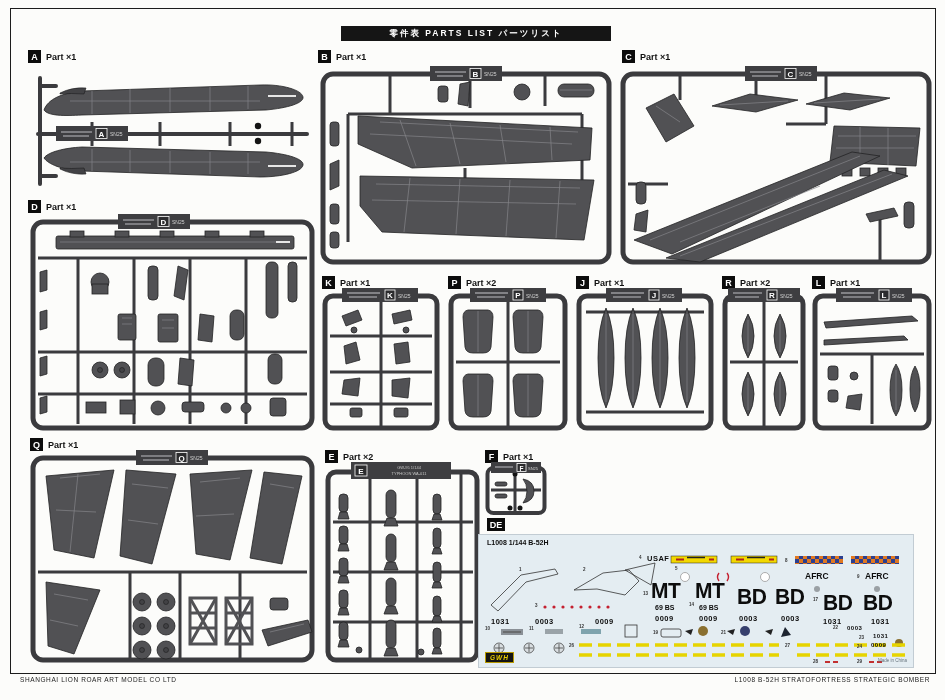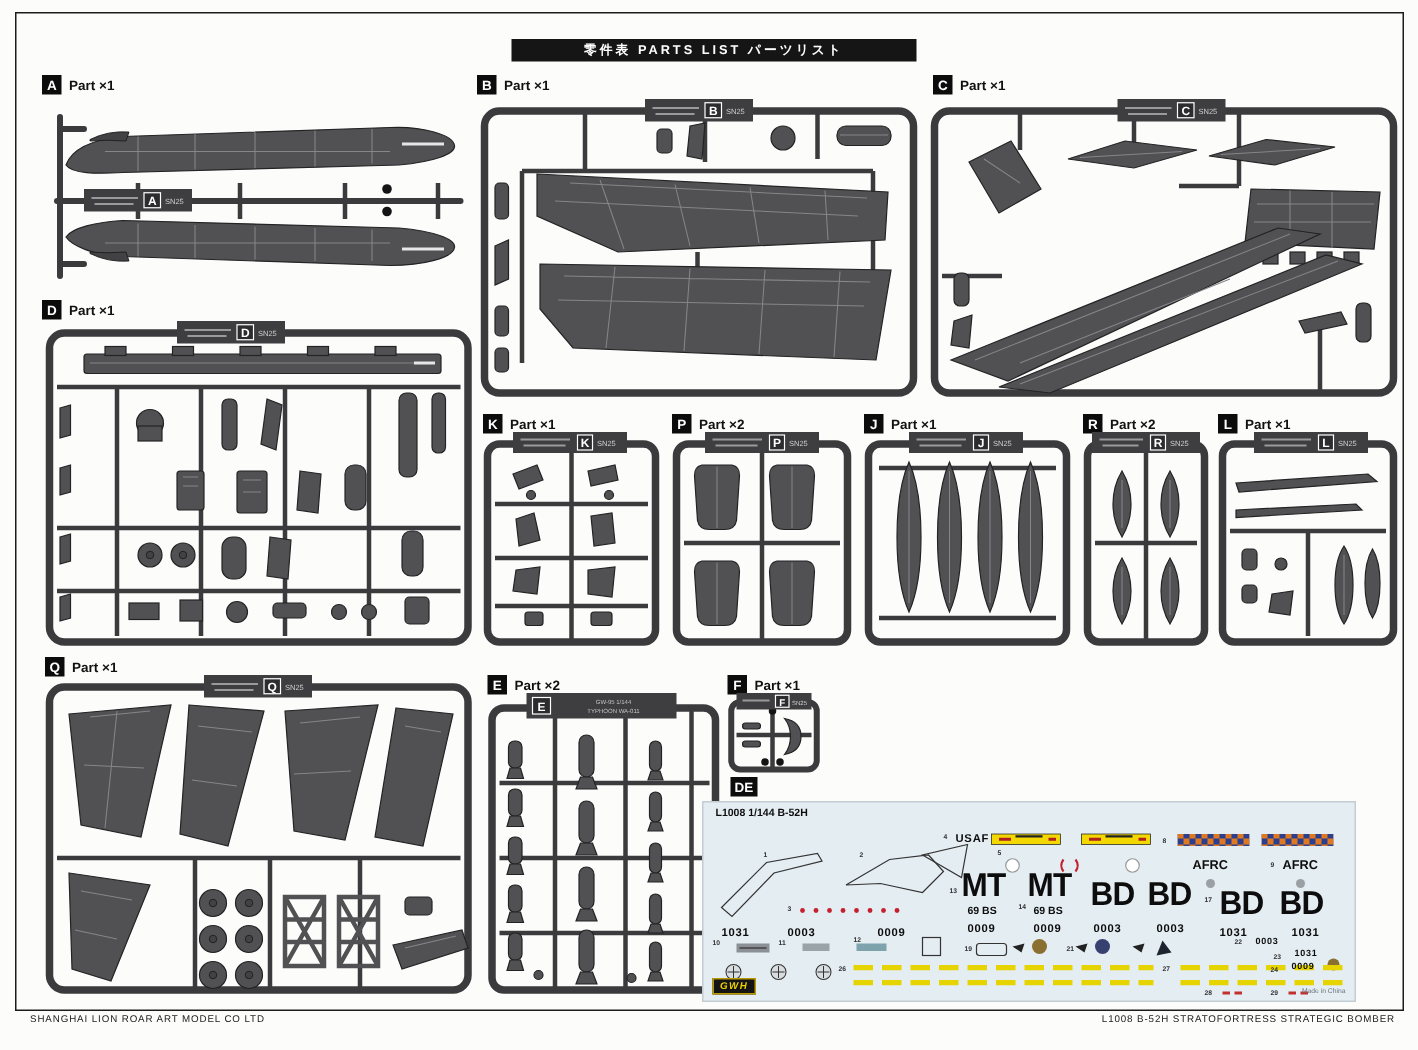--- a/index.html
+++ b/index.html
@@ -481,21 +481,21 @@
       <line class="tline" x1="4" y1="5" x2="22" y2="5"></line>
       <rect class="lbox" x="26" y="1.5" width="9" height="8"></rect>
       <text class="tl" x="30.5" y="8.5" text-anchor="middle" style="font-size:6.5px;">F</text>
       <text class="ts" x="37" y="8" style="font-size:4px;">SN25</text>
     </g>
   </svg>
 
   <div class="abs sec" style="left:487px;top:518px;">
     <div class="sec-box" style="width:18px;">DE</div>
   </div>
-  <div class="abs decal" style="left:468px;top:534px;width:434px;height:132px;">
+  <div class="abs decal" style="left:478px;top:534px;width:434px;height:132px;">
     <svg class="abs" style="left:0;top:0;" width="434" height="132" viewBox="0 0 434 132">
       <defs>
         <pattern id="checker" width="8" height="8" patternUnits="userSpaceOnUse">
           <rect width="8" height="8" fill="#2b3f90"></rect>
           <rect width="4" height="4" fill="#e07820"></rect>
             <rect x="4" y="4" width="4" height="4" fill="#e07820"></rect>
         </pattern>
       </defs>
       <path d="M12,70 L42,40 L76,34 L79,39 L47,47 L19,76 Z" fill="none" stroke="#333" stroke-width="0.8"></path>
       <path d="M95,55 L124,38 L150,35 L160,46 L146,60 L118,54 Z" fill="none" stroke="#333" stroke-width="0.8"></path>

